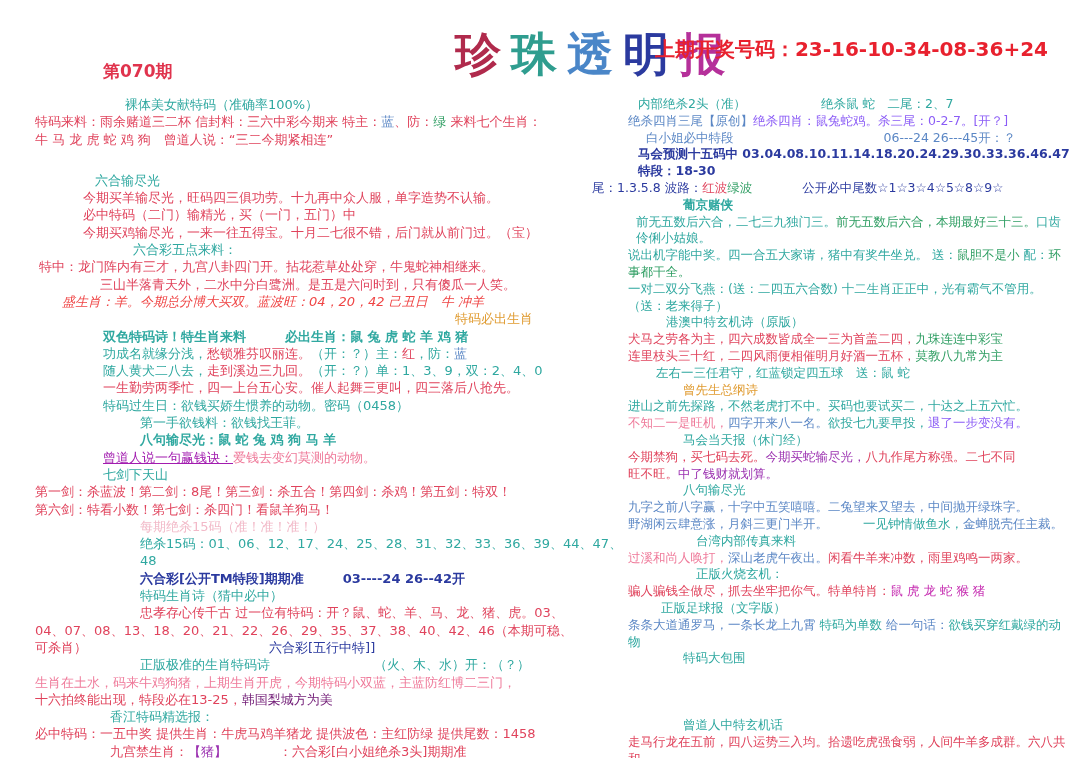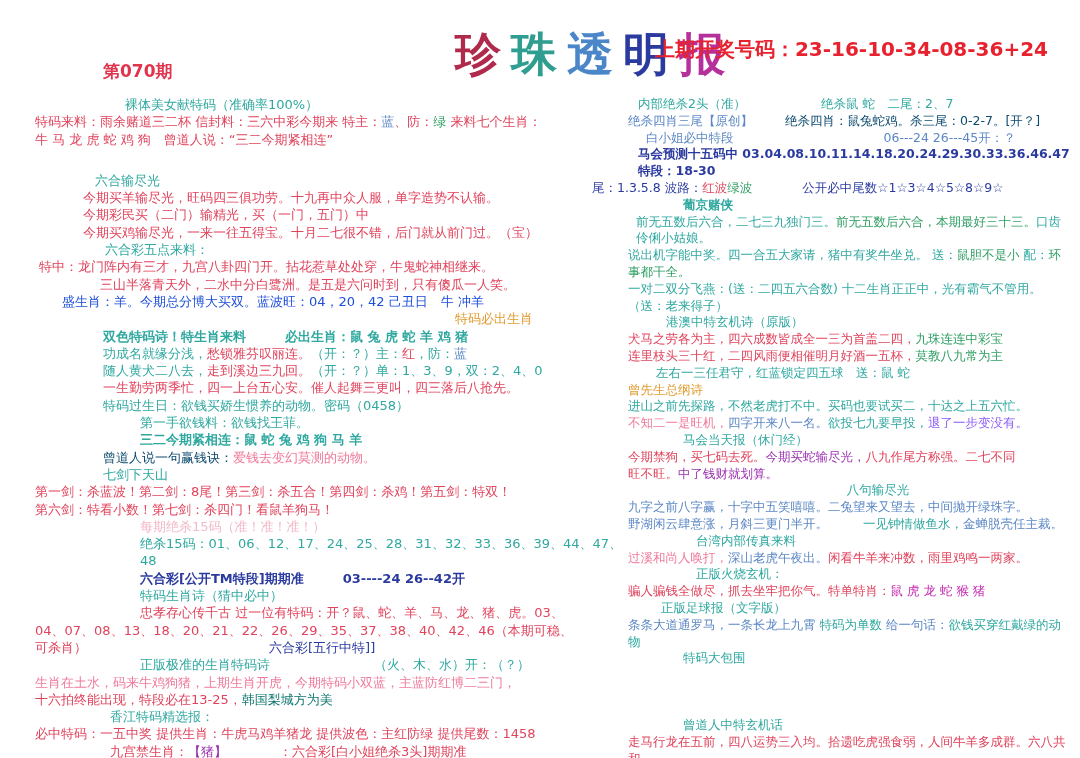--- a/index.html
+++ b/index.html
@@ -37,73 +37,73 @@
 
 <div class="lastdraw">上期开奖号码：23-16-10-34-08-36+24</div>
 
 <div class="col col-left" id="col-left">
     <div class="line" style="margin-left: 90px;"><span style="color: rgb(47, 168, 160);">裸体美女献特码（准确率100%）</span></div>
     <div class="line"><span style="color: rgb(224, 67, 92);">特码来料：雨余赌道三二杯 信封料：三六中彩今期来 特主：</span><span style="color: rgb(91, 135, 197);">蓝</span><span style="color: rgb(224, 67, 92);">、防：</span><span style="color: rgb(47, 158, 99);">绿</span><span style="color: rgb(224, 67, 92);"> 来料七个生肖：</span></div>
     <div class="line"><span style="color: rgb(224, 67, 92);">牛 马 龙 虎 蛇 鸡 狗　曾道人说：“三二今期紧相连”</span></div>
     <div style="height: 24px;"></div>
     <div class="line" style="margin-left: 60px;"><span style="color: rgb(47, 168, 160);">六合输尽光</span></div>
     <div class="line" style="margin-left: 48px;"><span style="color: rgb(224, 67, 92);">今期买羊输尽光，旺码四三俱功劳。十九再中众人服，单字造势不认输。</span></div>
-    <div class="line" style="margin-left: 48px;"><span style="color: rgb(224, 67, 92);">今期彩民买（二门）输精光，买（一门，五门）中</span></div>
+    <div class="line" style="margin-left: 48px;"><span style="color: rgb(224, 67, 92);">必中特码（二门）输精光，买（一门，五门）中</span></div>
     <div class="line" style="margin-left: 48px;"><span style="color: rgb(224, 67, 92);">今期买鸡输尽光，一来一往五得宝。十月二七很不错，后门就从前门过。（宝）</span></div>
-    <div class="line" style="margin-left: 70px;"><span style="color: rgb(47, 168, 160);">六合彩五点来料：</span></div>
+    <div class="line" style="margin-left: 70px;"><span style="color: rgb(47, 168, 160); margin-left: 28px;">六合彩五点来料：</span></div>
     <div class="line" style="margin-left: 4px;"><span style="color: rgb(224, 67, 92);">特中：龙门阵内有三才，九宫八卦四门开。拈花惹草处处穿，牛鬼蛇神相继来。</span></div>
     <div class="line" style="margin-left: 65px;"><span style="color: rgb(224, 67, 92);">三山半落青天外，二水中分白鹭洲。是五是六问时到，只有傻瓜一人笑。</span></div>
-    <div class="line" style="margin-left: 27px;"><span style="color: #1d4ed8;">盛生肖：羊。今期总分博大买双。蓝波旺：04，20，42 己丑日　牛 冲羊</span></div>
+    <div class="line" style="margin-left: 27px;"><span style="color: #ef4444; font-style: italic;">盛生肖：羊。今期总分博大买双。蓝波旺：04，20，42 己丑日　牛 冲羊</span></div>
     <div class="line" style="margin-left: 420px;"><span style="color: rgb(224, 155, 48);">特码必出生肖</span></div>
     <div class="line" style="margin-left: 68px; font-weight: bold;"><span style="color: rgb(47, 168, 160);">双色特码诗！特生肖来料　　　必出生肖：鼠 兔 虎 蛇 羊 鸡 猪</span></div>
     <div class="line" style="margin-left: 68px;"><span style="color: rgb(47, 168, 160);">功成名就缘分浅，</span><span style="color: rgb(224, 67, 92);">愁锁雅芬叹丽连。</span><span style="color: rgb(47, 168, 160); margin-top: 27px;">（开：？）主：</span><span style="color: rgb(224, 67, 92);">红</span><span style="color: rgb(47, 168, 160);">，防：</span><span style="color: rgb(91, 135, 197);">蓝</span></div>
     <div class="line" style="margin-left: 68px;"><span style="color: rgb(47, 168, 160);">随人黄犬二八去，</span><span style="color: rgb(224, 67, 92);">走到溪边三九回。</span><span style="color: rgb(47, 168, 160);">（开：？）单：1、3、9，双：2、4、0</span></div>
     <div class="line" style="margin-left: 68px;"><span style="color: rgb(224, 67, 92);">一生勤劳两季忙，四一上台五心安。催人起舞三更叫，四三落后八抢先。</span></div>
     <div class="line" style="margin-left: 68px;"><span style="color: rgb(47, 168, 160);">特码过生日：欲钱买娇生惯养的动物。密码（0458）</span></div>
     <div class="line" style="margin-left: 105px;"><span style="color: rgb(47, 168, 160);">第一手欲钱料：欲钱找王菲。</span></div>
-    <div class="line" style="margin-left: 105px; font-weight: bold;"><span style="color: rgb(47, 168, 160);">三二今期紧相连：鼠 蛇 兔 鸡 狗 马 羊</span></div>
-    <div class="line" style="margin-left: 68px;"><span style="color: #0c4a6e;">曾道人说一句赢钱诀：</span><span style="color: rgb(239, 122, 154);">爱钱去变幻莫测的动物。</span></div>
+    <div class="line" style="margin-left: 105px; font-weight: bold;"><span style="color: rgb(47, 168, 160);">八句输尽光：鼠 蛇 兔 鸡 狗 马 羊</span></div>
+    <div class="line" style="margin-left: 68px;"><span style="color: #a21caf; text-decoration: underline;">曾道人说一句赢钱诀：</span><span style="color: rgb(239, 122, 154);">爱钱去变幻莫测的动物。</span></div>
     <div class="line" style="margin-left: 68px;"><span style="color: rgb(47, 168, 160);">七剑下天山</span></div>
     <div class="line"><span style="color: rgb(224, 67, 92);">第一剑：杀蓝波！第二剑：8尾！第三剑：杀五合！第四剑：杀鸡！第五剑：特双！</span></div>
     <div class="line"><span style="color: rgb(224, 67, 92);">第六剑：特看小数！第七剑：杀四门！看鼠羊狗马！</span></div>
     <div class="line" style="margin-left: 105px;"><span style="color: rgb(242, 185, 200);">每期绝杀15码（准！准！准！）</span></div>
     <div class="line" style="margin-left: 105px;"><span style="color: rgb(47, 168, 160);">绝杀15码：01、06、12、17、24、25、28、31、32、33、36、39、44、47、48</span></div>
     <div class="line" style="margin-left: 105px; font-weight: bold;"><span style="color: rgb(43, 58, 159);">六合彩[公开TM特段]期期准　　　03----24 26--42开</span></div>
     <div class="line" style="margin-left: 105px;"><span style="color: rgb(47, 168, 160);">特码生肖诗（猜中必中）</span></div>
     <div class="line" style="margin-left: 105px;"><span style="color: rgb(224, 67, 92);">忠孝存心传千古 过一位有特码：开？鼠、蛇、羊、马、龙、猪、虎。03、</span></div>
     <div class="line"><span style="color: rgb(224, 67, 92);">04、07、08、13、18、20、21、22、26、29、35、37、38、40、42、46（本期可稳、</span></div>
     <div class="line"><span style="color: rgb(224, 67, 92);">可杀肖）</span><span style="color: rgb(224, 67, 92);">　　　　　　　　　　　　　　</span><span style="color: rgb(43, 58, 159);">六合彩[五行中特]]</span></div>
     <div class="line" style="margin-left: 105px;"><span style="color: rgb(47, 168, 160);">正版极准的生肖特码诗</span><span style="color: rgb(47, 168, 160);">　　　　　　　　</span><span style="color: rgb(47, 168, 160);">（火、木、水）开：（？）</span></div>
     <div class="line"><span style="color: rgb(239, 122, 154);">生肖在土水，码来牛鸡狗猪，上期生肖开虎，今期特码小双蓝，主蓝防红博二三门，</span></div>
-    <div class="line"><span style="color: rgb(224, 67, 92);">十六拍终能出现，特段必在13-25，</span><span style="color: #0f766e;">韩国梨城方为美</span></div>
+    <div class="line"><span style="color: rgb(224, 67, 92);">十六拍终能出现，特段必在13-25，</span><span style="color: #701a75;">韩国梨城方为美</span></div>
     <div class="line" style="margin-left: 75px;"><span style="color: rgb(47, 168, 160);">香江特码精选报：</span></div>
     <div class="line"><span style="color: rgb(224, 67, 92);">必中特码：一五中奖 提供生肖：牛虎马鸡羊猪龙 提供波色：主红防绿 提供尾数：1458</span></div>
     <div class="line" style="margin-left: 75px;"><span style="color: rgb(224, 67, 92);">九宫禁生肖：</span><span style="color: rgb(155, 48, 176);">【猪】</span><span style="color: rgb(224, 67, 92);">　　　　：六合彩[白小姐绝杀3头]期期准</span></div>
   </div>
 <div class="col col-right" id="col-right">
     <div class="line" style="margin-left: 10px;"><span style="color: rgb(47, 168, 160);">内部绝杀2头（准）</span><span style="color: rgb(47, 168, 160);">　　　　　　绝杀鼠 蛇　二尾：2、7</span></div>
-    <div class="line"><span style="color: rgb(91, 135, 197); text-align: right;">绝杀四肖三尾【原创】</span><span style="color: #0c4a6e; margin-left: 32px;">绝杀四肖：鼠兔蛇鸡。杀三尾：0-2-7。[开？]</span></div>
+    <div class="line"><span style="color: rgb(91, 135, 197); text-align: right;">绝杀四肖三尾【原创】</span><span style="color: #8b5cf6;">绝杀四肖：鼠兔蛇鸡。杀三尾：0-2-7。[开？]</span></div>
     <div class="line" style="margin-left: 18px;"><span style="color: rgb(91, 135, 197);">白小姐必中特段</span><span style="color: rgb(91, 135, 197);">　　　　　　　　　　　　06---24 26---45开：？</span></div>
     <div class="line" style="margin-left: 10px; font-weight: bold;"><span style="color: rgb(43, 58, 159);">马会预测十五码中 03.04.08.10.11.14.18.20.24.29.30.33.36.46.47 特段：18-30</span></div>
     <div class="line" style="margin-left: -36px;"><span style="color: rgb(43, 58, 159);">尾：1.3.5.8 波路：</span><span style="color: rgb(224, 67, 92);">红波</span><span style="color: rgb(47, 158, 99);">绿波</span><span style="color: rgb(43, 58, 159);">　　　　公开必中尾数☆1☆3☆4☆5☆8☆9☆</span></div>
     <div class="line" style="margin-left: 55px; font-weight: bold;"><span style="color: rgb(47, 168, 160);">葡京赌侠</span></div>
     <div class="line" style="margin-left: 8px;"><span style="color: rgb(47, 168, 160);">前无五数后六合，二七三九独门三。</span><span style="color: rgb(47, 158, 99);">前无五数后六合，本期最好三十三。</span><span style="color: rgb(47, 168, 160);">口齿伶俐小姑娘。</span></div>
     <div class="line"><span style="color: rgb(47, 168, 160);">说出机字能中奖。四一合五大家请，猪中有奖牛坐兑。 送：</span><span style="color: rgb(47, 158, 99);">鼠胆不是小</span><span style="color: rgb(47, 168, 160);"> 配：</span><span style="color: rgb(47, 158, 99);">环事都干全。</span></div>
     <div class="line"><span style="color: rgb(47, 168, 160);">一对二双分飞燕：(送：二四五六合数) 十二生肖正正中，光有霸气不管用。（送：老来得子）</span></div>
     <div class="line" style="margin-left: 38px;"><span style="color: rgb(47, 168, 160);">港澳中特玄机诗（原版）</span></div>
     <div class="line"><span style="color: rgb(224, 67, 92);">犬马之劳各为主，四六成数皆成全一三为首盖二四，</span><span style="color: rgb(47, 158, 99);">九珠连连中彩宝</span></div>
     <div class="line"><span style="color: rgb(224, 67, 92);">连里枝头三十红，二四风雨便相催明月好酒一五杯，</span><span style="color: rgb(47, 158, 99);">莫教八九常为主</span></div>
     <div class="line" style="margin-left: 28px;"><span style="color: rgb(47, 168, 160);">左右一三任君守，红蓝锁定四五球　送：鼠 蛇</span></div>
-    <div class="line" style=""><span style="color: rgb(224, 155, 48);">曾先生总纲诗</span></div>
+    <div class="line" style="margin-left: 55px;"><span style="color: rgb(224, 155, 48);">曾先生总纲诗</span></div>
     <div class="line"><span style="color: rgb(47, 168, 160);">进山之前先探路，不然老虎打不中。买码也要试买二，十达之上五六忙。</span></div>
     <div class="line"><span style="color: rgb(239, 122, 154);">不知二一是旺机，</span><span style="color: rgb(91, 135, 197);">四字开来八一名。</span><span style="color: rgb(47, 168, 160);">欲投七九要早投，</span><span style="color: #8b5cf6;">退了一步变没有。</span></div>
     <div class="line" style="margin-left: 55px;"><span style="color: rgb(47, 168, 160);">马会当天报（休门经）</span></div>
     <div class="line"><span style="color: rgb(224, 67, 92);">今期禁狗，买七码去死。</span><span style="color: rgb(155, 48, 176);">今期买蛇输尽光，</span><span style="color: rgb(224, 67, 92);">八九作尾方称强。二七不同</span></div>
     <div class="line"><span style="color: rgb(224, 67, 92);">旺不旺。</span><span style="color: rgb(155, 48, 176);">中了钱财就划算。</span></div>
-    <div class="line" style="margin-left: 55px; text-align: center;"><span style="color: rgb(47, 168, 160);">八句输尽光</span></div>
+    <div class="line" style="margin-left: 55px;"><span style="color: rgb(47, 168, 160);">八句输尽光</span></div>
     <div class="line"><span style="color: rgb(91, 135, 197);">九字之前八字赢，十字中五笑嘻嘻。二兔望来又望去，中间抛开绿珠字。</span></div>
     <div class="line"><span style="color: rgb(91, 135, 197);">野湖闲云肆意涨，月斜三更门半开。</span><span style="color: rgb(47, 168, 160); margin-left: 35px;">一见钟情做鱼水，</span><span style="color: rgb(91, 135, 197);">金蝉脱壳任主裁。</span></div>
     <div class="line" style="margin-left: 68px;"><span style="color: rgb(47, 168, 160);">台湾内部传真来料</span></div>
     <div class="line"><span style="color: rgb(239, 122, 154);">过溪和尚人唤打，</span><span style="color: rgb(91, 135, 197);">深山老虎午夜出。</span><span style="color: rgb(224, 67, 92);">闲看牛羊来冲数，雨里鸡鸣一两家。</span></div>
     <div class="line" style="margin-left: 68px;"><span style="color: rgb(47, 168, 160);">正版火烧玄机：</span></div>
     <div class="line"><span style="color: rgb(224, 67, 92);">骗人骗钱全做尽，抓去坐牢把你气。特单特肖：</span><span style="color: rgb(197, 43, 176);">鼠 虎 龙 蛇 猴 猪</span></div>
     <div class="line" style="margin-left: 33px;"><span style="color: rgb(47, 168, 160);">正版足球报（文字版）</span></div>
     <div class="line"><span style="color: rgb(91, 135, 197);">条条大道通罗马，一条长龙上九霄 </span><span style="color: rgb(47, 168, 160);">特码为单数 </span><span style="color: rgb(91, 135, 197);">给一句话：</span><span style="color: rgb(47, 168, 160);">欲钱买穿红戴绿的动物</span></div>
     <div class="line" style="margin-left: 55px;"><span style="color: rgb(47, 168, 160);">特码大包围</span></div>
     <div style="height: 50px;"></div>

